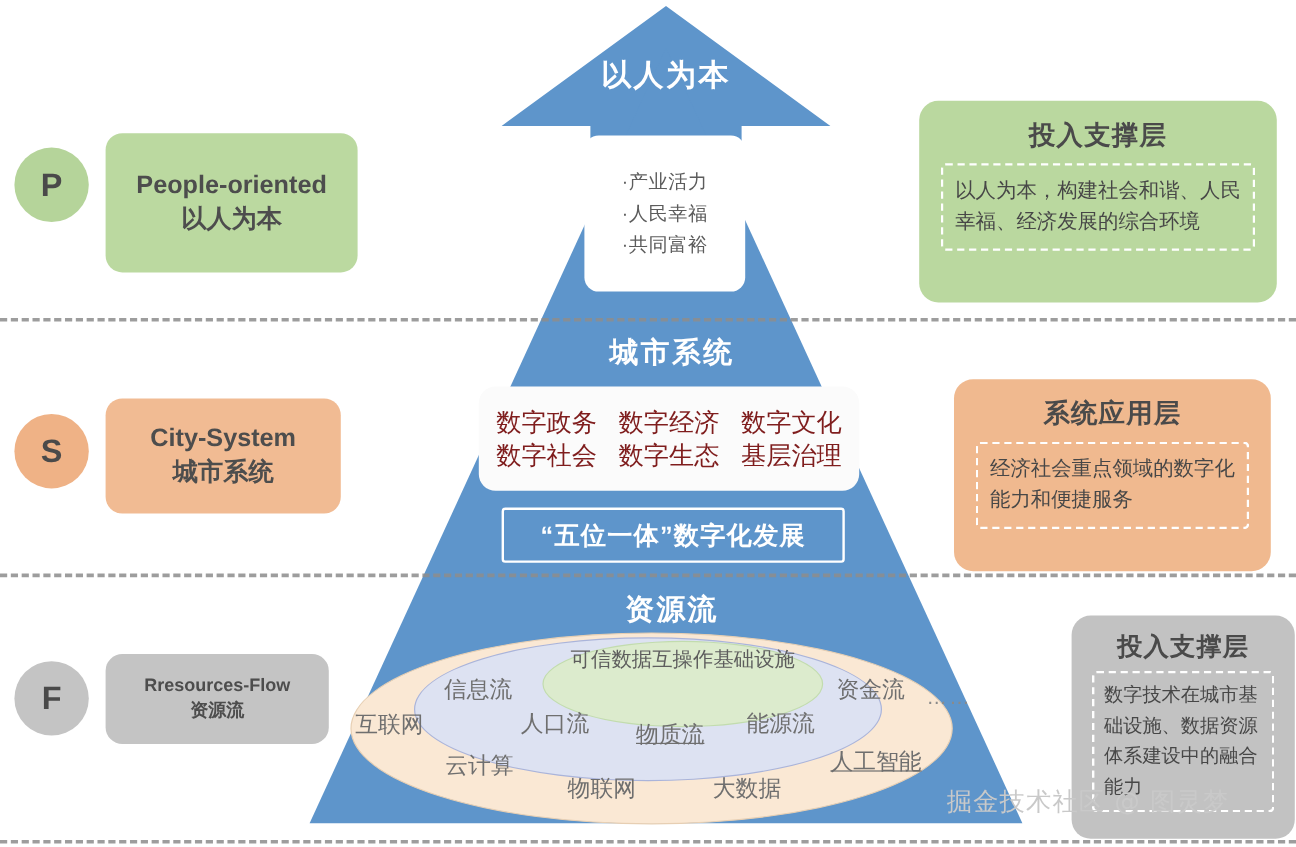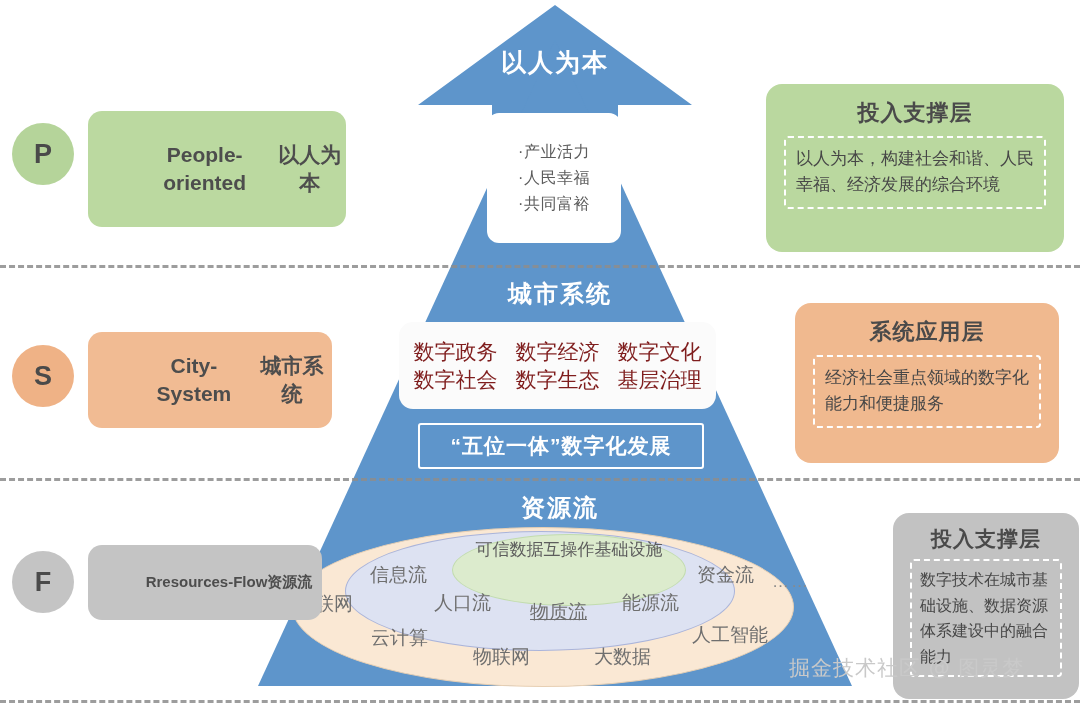--- a/index.html
+++ b/index.html
@@ -34,25 +34,24 @@
   .left-badge{
     position:absolute;
     width:62px;height:62px;border-radius:50%;
     display:flex;align-items:center;justify-content:center;
     font-size:27px;font-weight:bold;color:#4a4a4a;
     z-index:6;
   }
   .left-pill{
     position:absolute;
     border-radius:14px;
-    display:flex;flex-direction:row;align-items:center;justify-content:center;
+    display:flex;flex-direction:column;align-items:center;justify-content:center;
     z-index:6;
     text-align:center;
     line-height:1.35;
-    padding-left:48px;
   }
   .left-pill .en{font-size:21px;font-weight:bold;color:#4d4d4d;}
   .left-pill .cn{font-size:21px;font-weight:bold;color:#4d4d4d;}
 
   
   .badge-p{left:12px;top:123px;background:#b5d49a;}
   .pill-p{left:88px;top:111px;width:210px;height:116px;background:#bbd9a0;}
   
   .badge-s{left:12px;top:345px;background:#efb286;}
   .pill-s{left:88px;top:332px;width:196px;height:96px;background:#f1bb93;}
@@ -75,21 +74,21 @@
   }
   .right-card .rc-body{
     border:2px dashed #ffffff;
     border-radius:4px;
     font-size:17px;line-height:1.55;color:#474747;
     text-align:left;
     box-sizing:border-box;
   }
   .card-core{left:766px;top:84px;width:298px;height:168px;background:#bad89f;}
   .card-core .rc-body{width:262px;padding:8px 10px;}
-  .card-sys{left:795px;top:303px;width:264px;height:160px;background:#f0b98f;}
+  .card-sys{left:795px;top:316px;width:264px;height:160px;background:#f0b98f;}
   .card-sys .rc-body{width:228px;padding:8px 10px;}
   .card-inp{left:877px;top:513px;width:186px;height:186px;background:#c2c2c2;margin-left:16px;}
   .card-inp .rc-title{font-size:21px;margin-top:12px;margin-bottom:6px;}
   .card-inp .rc-body{width:152px;padding:6px 8px;font-size:16px;line-height:1.6;}
 
   
   .apex-title{
     position:absolute;left:455px;top:46px;width:200px;
     text-align:center;color:#ffffff;font-size:25px;font-weight:bold;
     letter-spacing:2px;z-index:4;
@@ -232,21 +231,21 @@
   <div class="ell-label" style="left:370px;top:562px;font-size:19px;">信息流</div>
   <div class="ell-label" style="left:434px;top:590px;font-size:19px;">人口流</div>
   <div class="ell-label" style="left:530px;top:599px;font-size:19px;text-decoration:underline;">物质流</div>
   <div class="ell-label" style="left:622px;top:590px;font-size:19px;">能源流</div>
   <div class="ell-label" style="left:697px;top:562px;font-size:19px;">资金流</div>
 
   <div class="ell-label" style="left:296px;top:591px;font-size:19px;text-align:right;">互联网</div>
   <div class="ell-label" style="left:371px;top:625px;font-size:19px;">云计算</div>
   <div class="ell-label" style="left:473px;top:644px;font-size:19px;">物联网</div>
   <div class="ell-label" style="left:594px;top:644px;font-size:19px;">大数据</div>
-  <div class="ell-label" style="left:692px;top:622px;font-size:19px;">人工智能</div>
+  <div class="ell-label" style="left:692px;top:622px;font-size:19px;text-decoration:underline;">人工智能</div>
 
   <div class="dots">……</div>
 
   <div class="right-card card-core">
     <div class="rc-title">投入支撑层</div>
     <div class="rc-body">以人为本，构建社会和谐、人民幸福、经济发展的综合环境</div>
   </div>
 
   <div class="right-card card-sys">
     <div class="rc-title">系统应用层</div>

